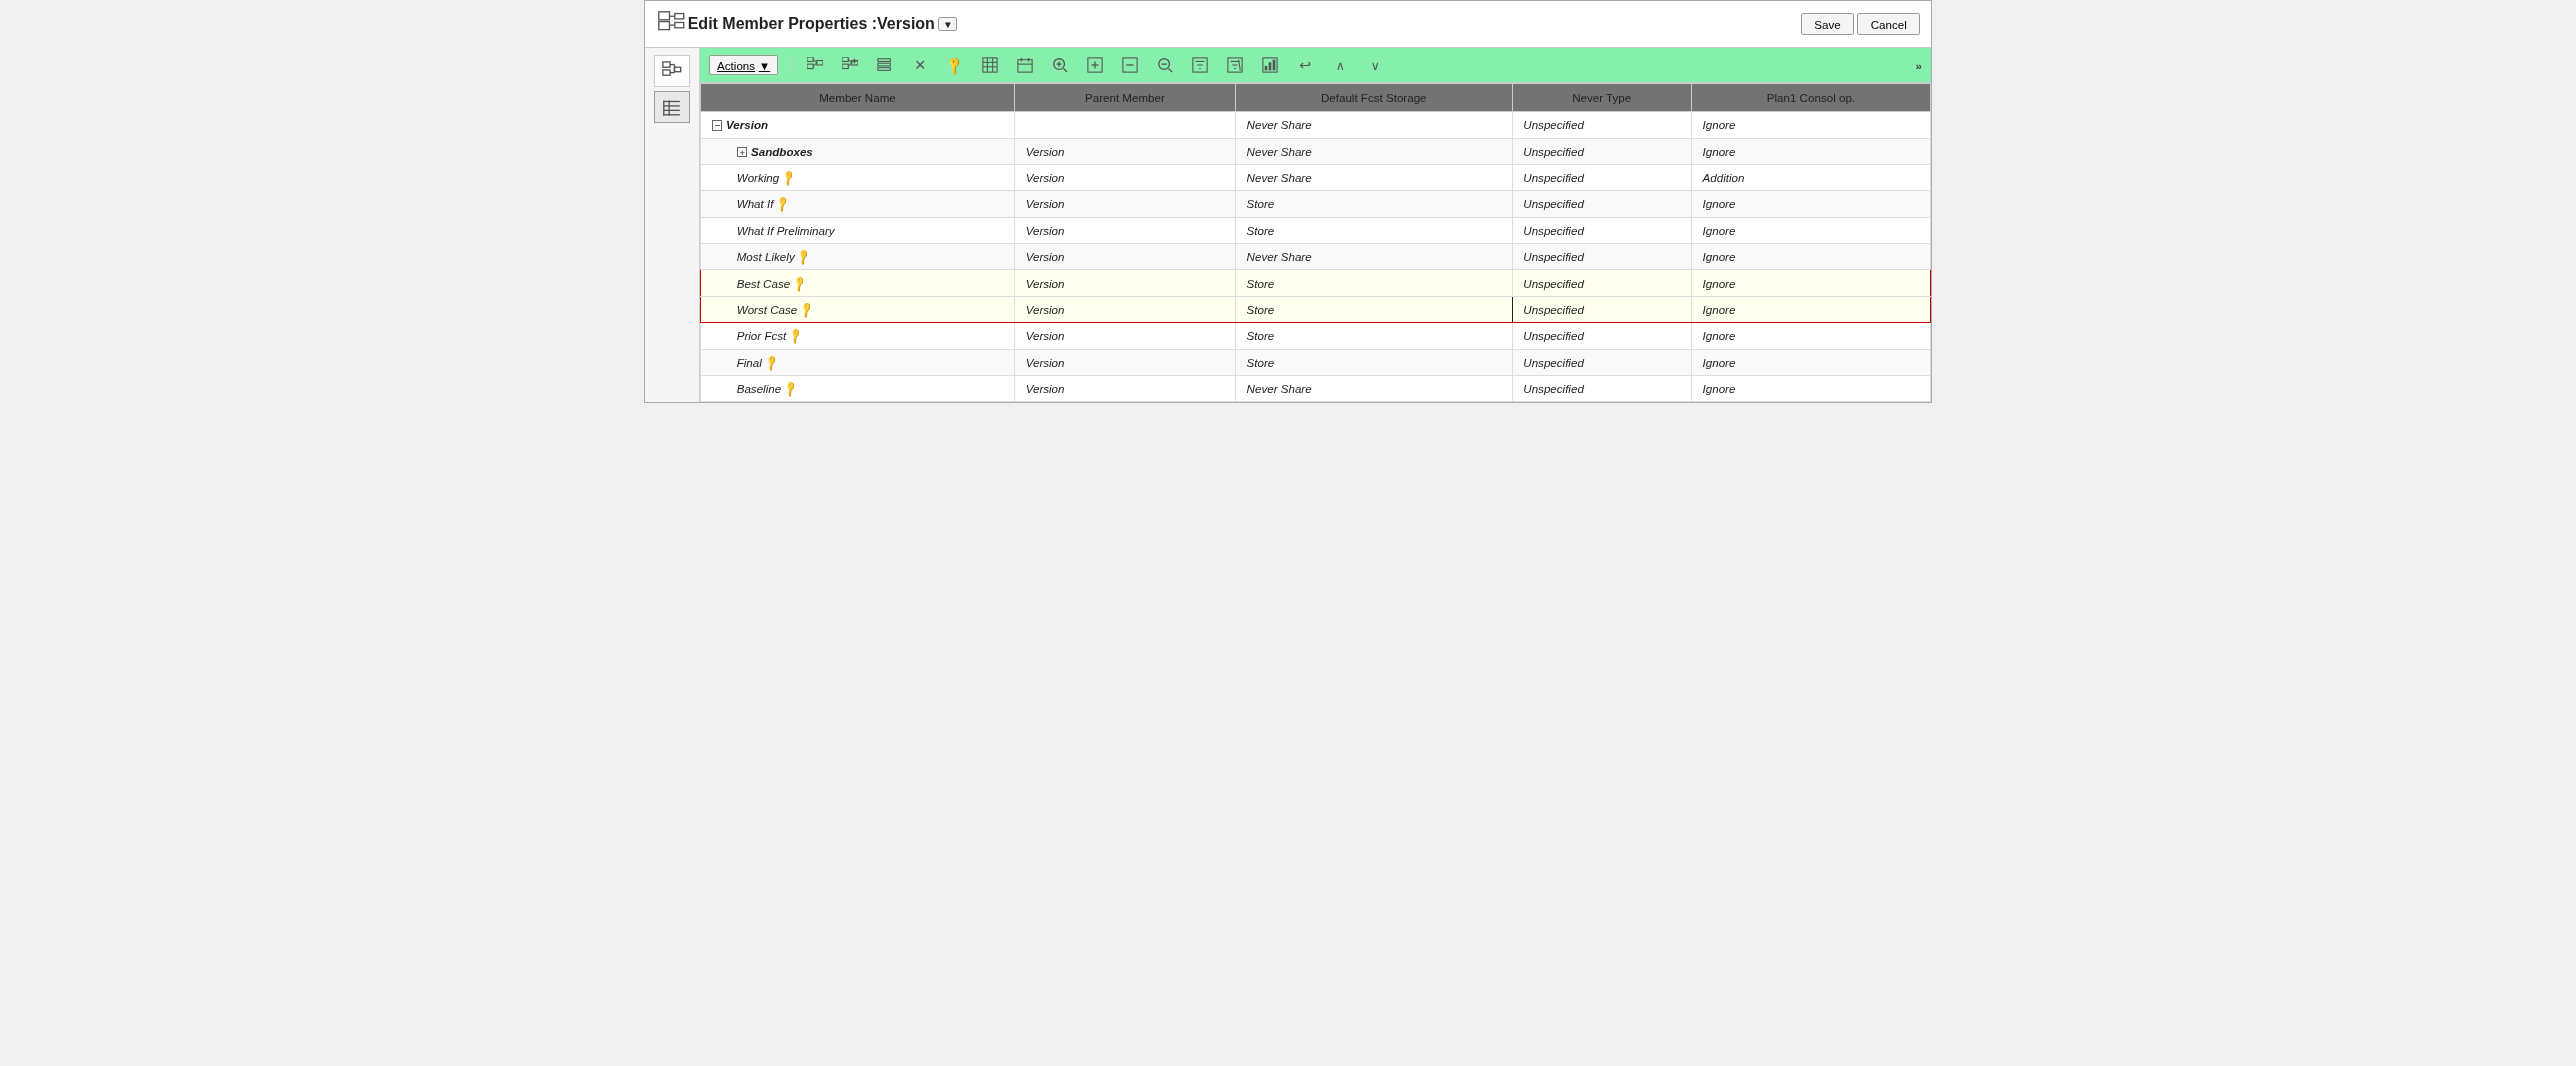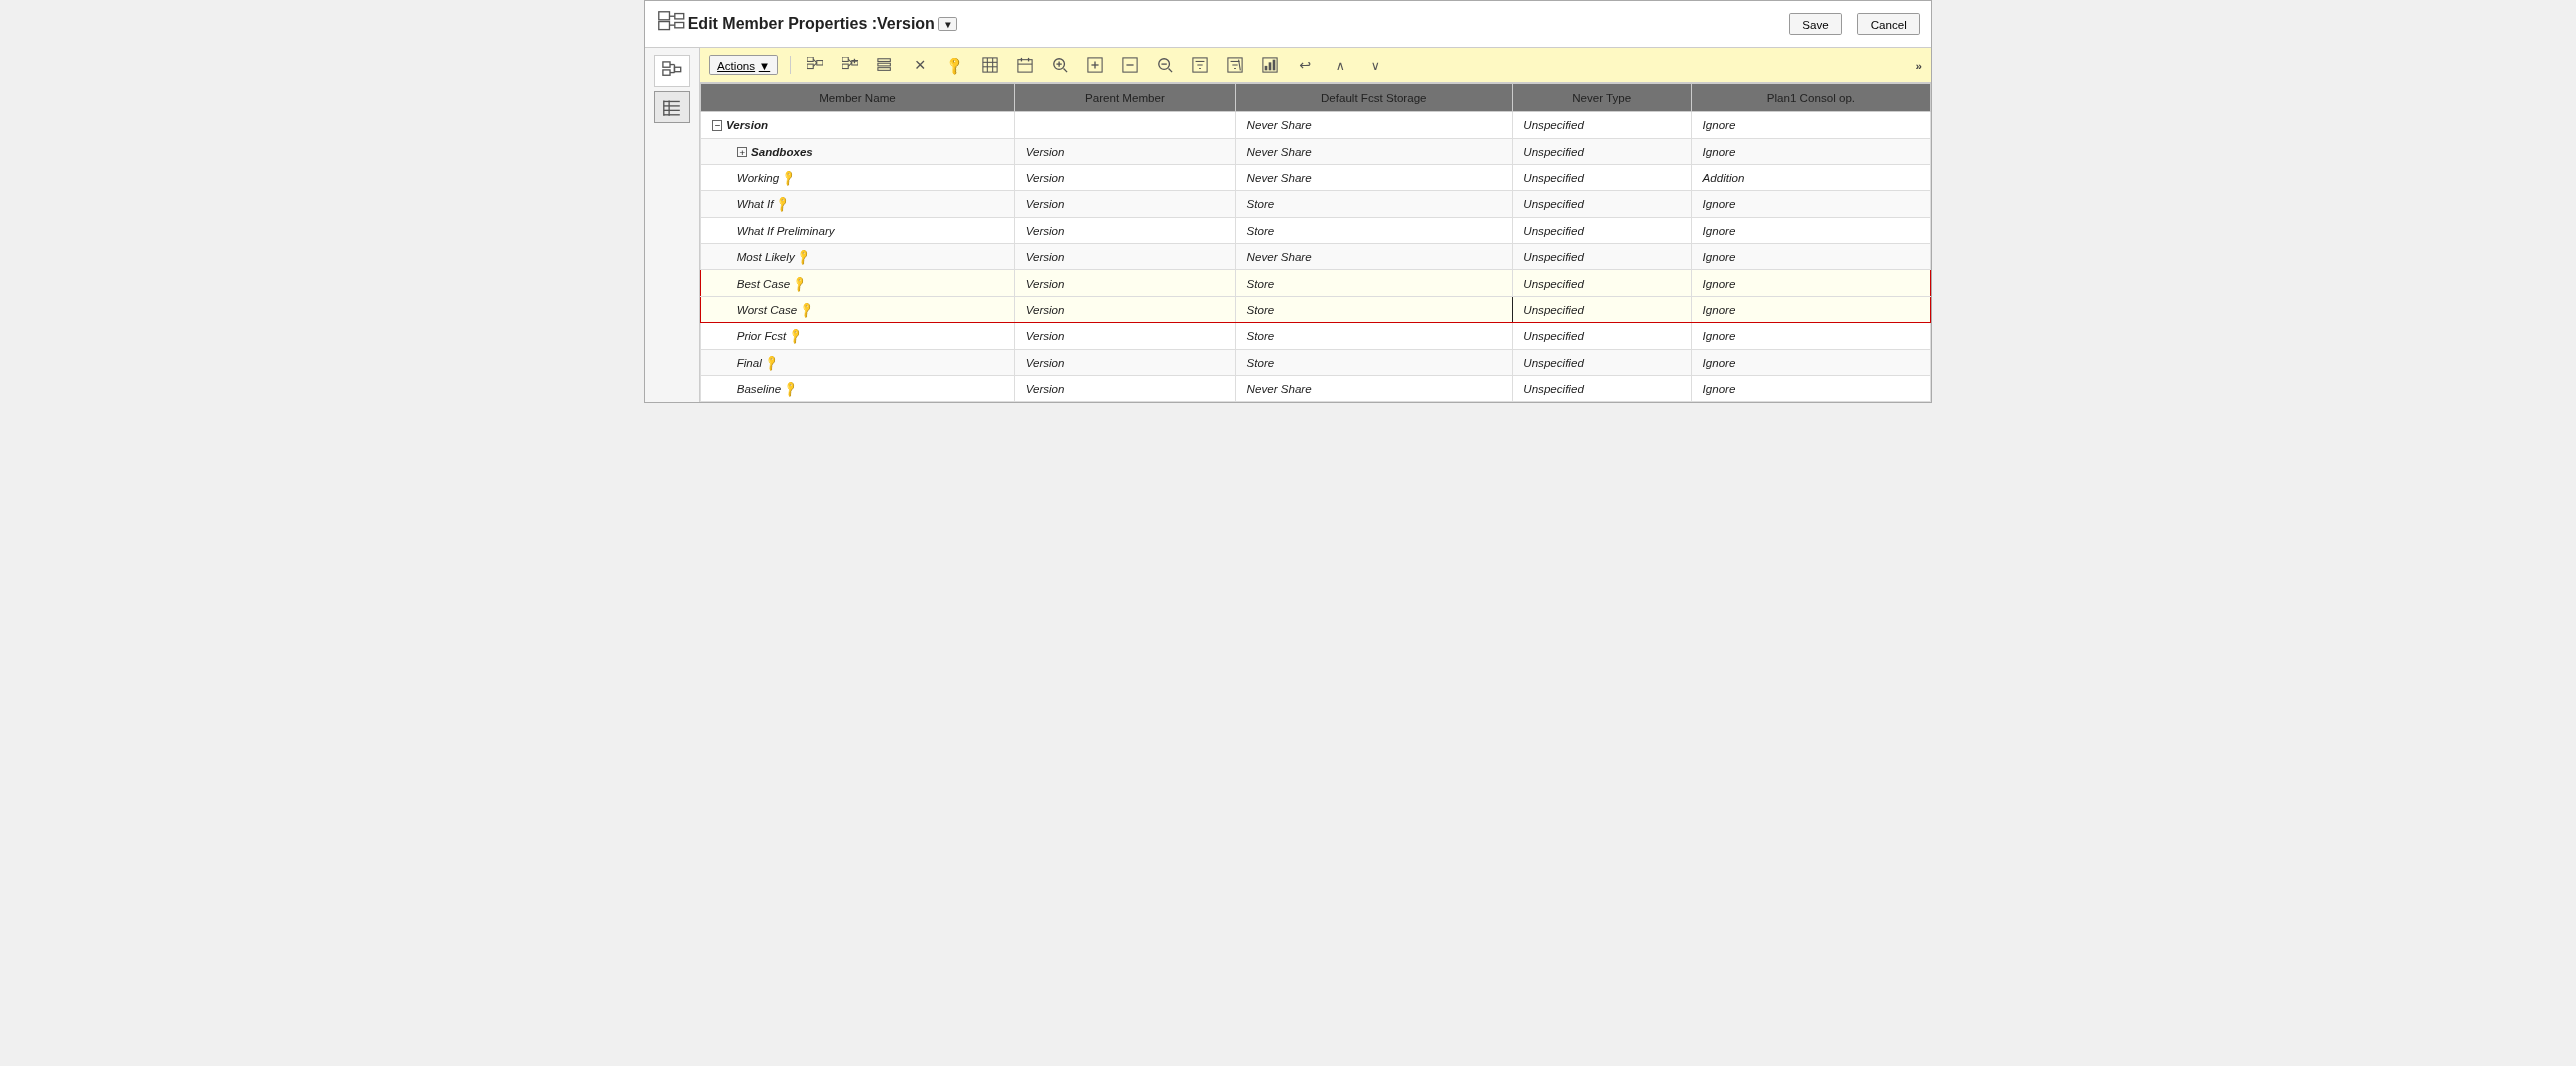--- a/index.html
+++ b/index.html
@@ -47,21 +47,21 @@
       border: 0.9px solid #999;
       border-radius: 1.8px;
       padding: 0.9px 3.6px;
       cursor: pointer;
       font-size: 9.8px;
       background: #f5f5f5;
       margin-left: 3.6px;
     }
     .header-buttons {
       display: flex;
-      gap: 15px;
+      gap: 3px;
     }
     .header-btn {
       padding: 3.6px 12.5px;
       border: 0.9px solid #999;
       background: #f5f5f5;
       cursor: pointer;
       font-size: 11.6px;
       font-weight: normal;
       border-radius: 1.8px;
     }
@@ -104,21 +104,21 @@
       flex-direction: column;
     }
 
     
     .toolbar {
       display: flex;
       align-items: center;
       padding: 5.4px 9px;
       border-bottom: 0.9px solid #ccc;
       gap: 10px;
-      background: #fef9c3;
+      background: #86efac;
     }
     .actions-btn {
       display: flex;
       align-items: center;
       gap: 3.6px;
       padding: 2.7px 7.1px;
       border: 0.9px solid #999;
       background: #f5f5f5;
       cursor: pointer;
       font-size: 11.6px;

